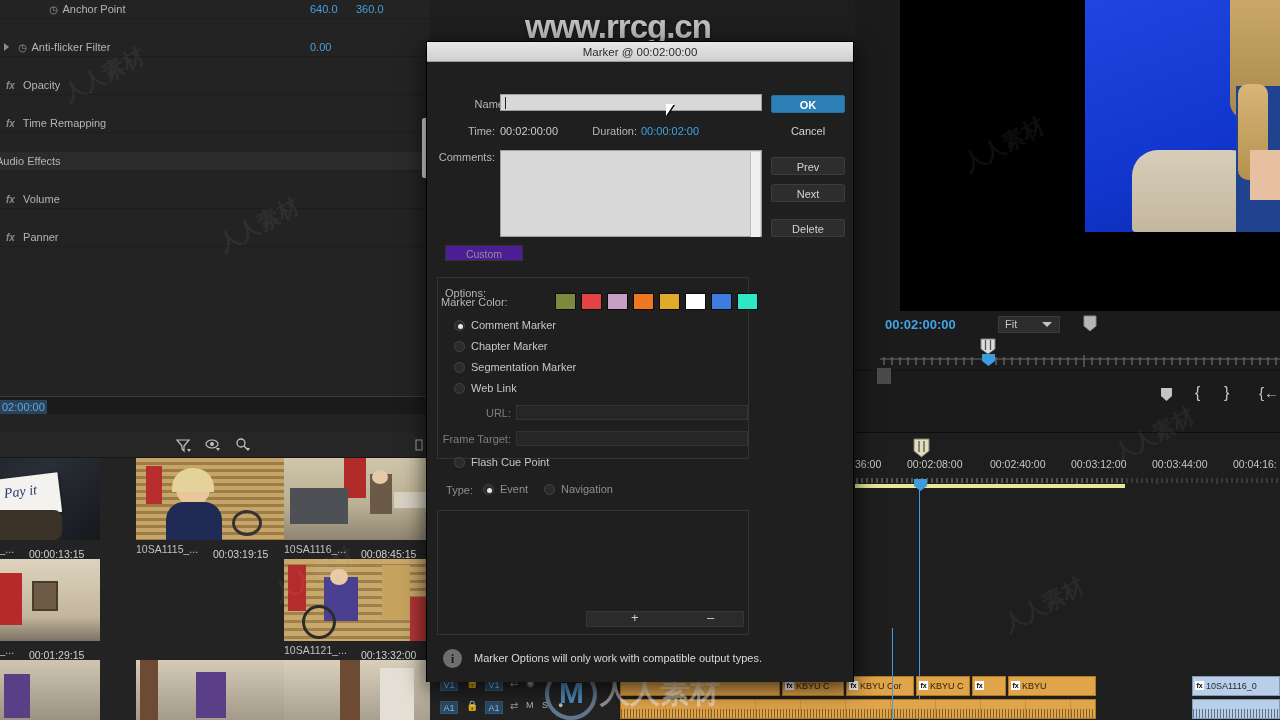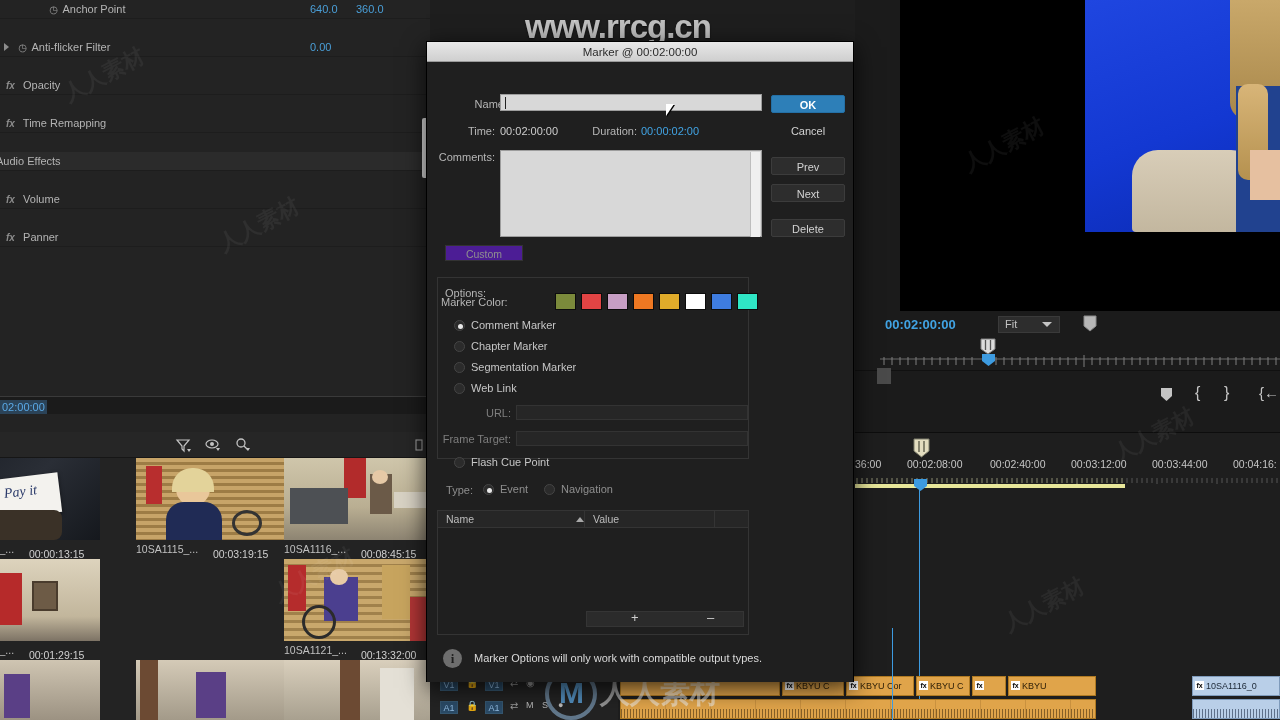--- a/index.html
+++ b/index.html
@@ -670,27 +670,20 @@
       <div class="radio" style="left:27px;top:395px;"></div>
       <div class="radio-lbl" style="left:44px;top:394px;">Flash Cue Point</div>
 
       <div class="lbl" style="left:6px;top:422px;width:40px;color:#8e8e8e;">Type:</div>
       <div class="radio on" style="left:56px;top:422px;"></div>
       <div class="radio-lbl dim" style="left:73px;top:421px;">Event</div>
       <div class="radio" style="left:117px;top:422px;"></div>
       <div class="radio-lbl dim" style="left:134px;top:421px;">Navigation</div>
 
       <div class="tbl">
-        <div class="tbl-hdr">
-          <span class="c1">Name</span>
-          <span class="sortarrow"></span>
-          <span class="c2">Value</span>
-          <div class="tbl-div" style="left:146px;"></div>
-          <div class="tbl-div" style="left:276px;"></div>
-        </div>
         <div style="position:absolute;left:0;top:17px;width:100%;height:106px;"></div>
         <div class="tbl-pm">
           <span style="left:44px;">+</span>
           <span style="left:120px;">–</span>
         </div>
       </div>
 
       <div class="footer">
         <div class="info-i">i</div>
         <div class="footer-txt">Marker Options will only work with compatible output types.</div>

